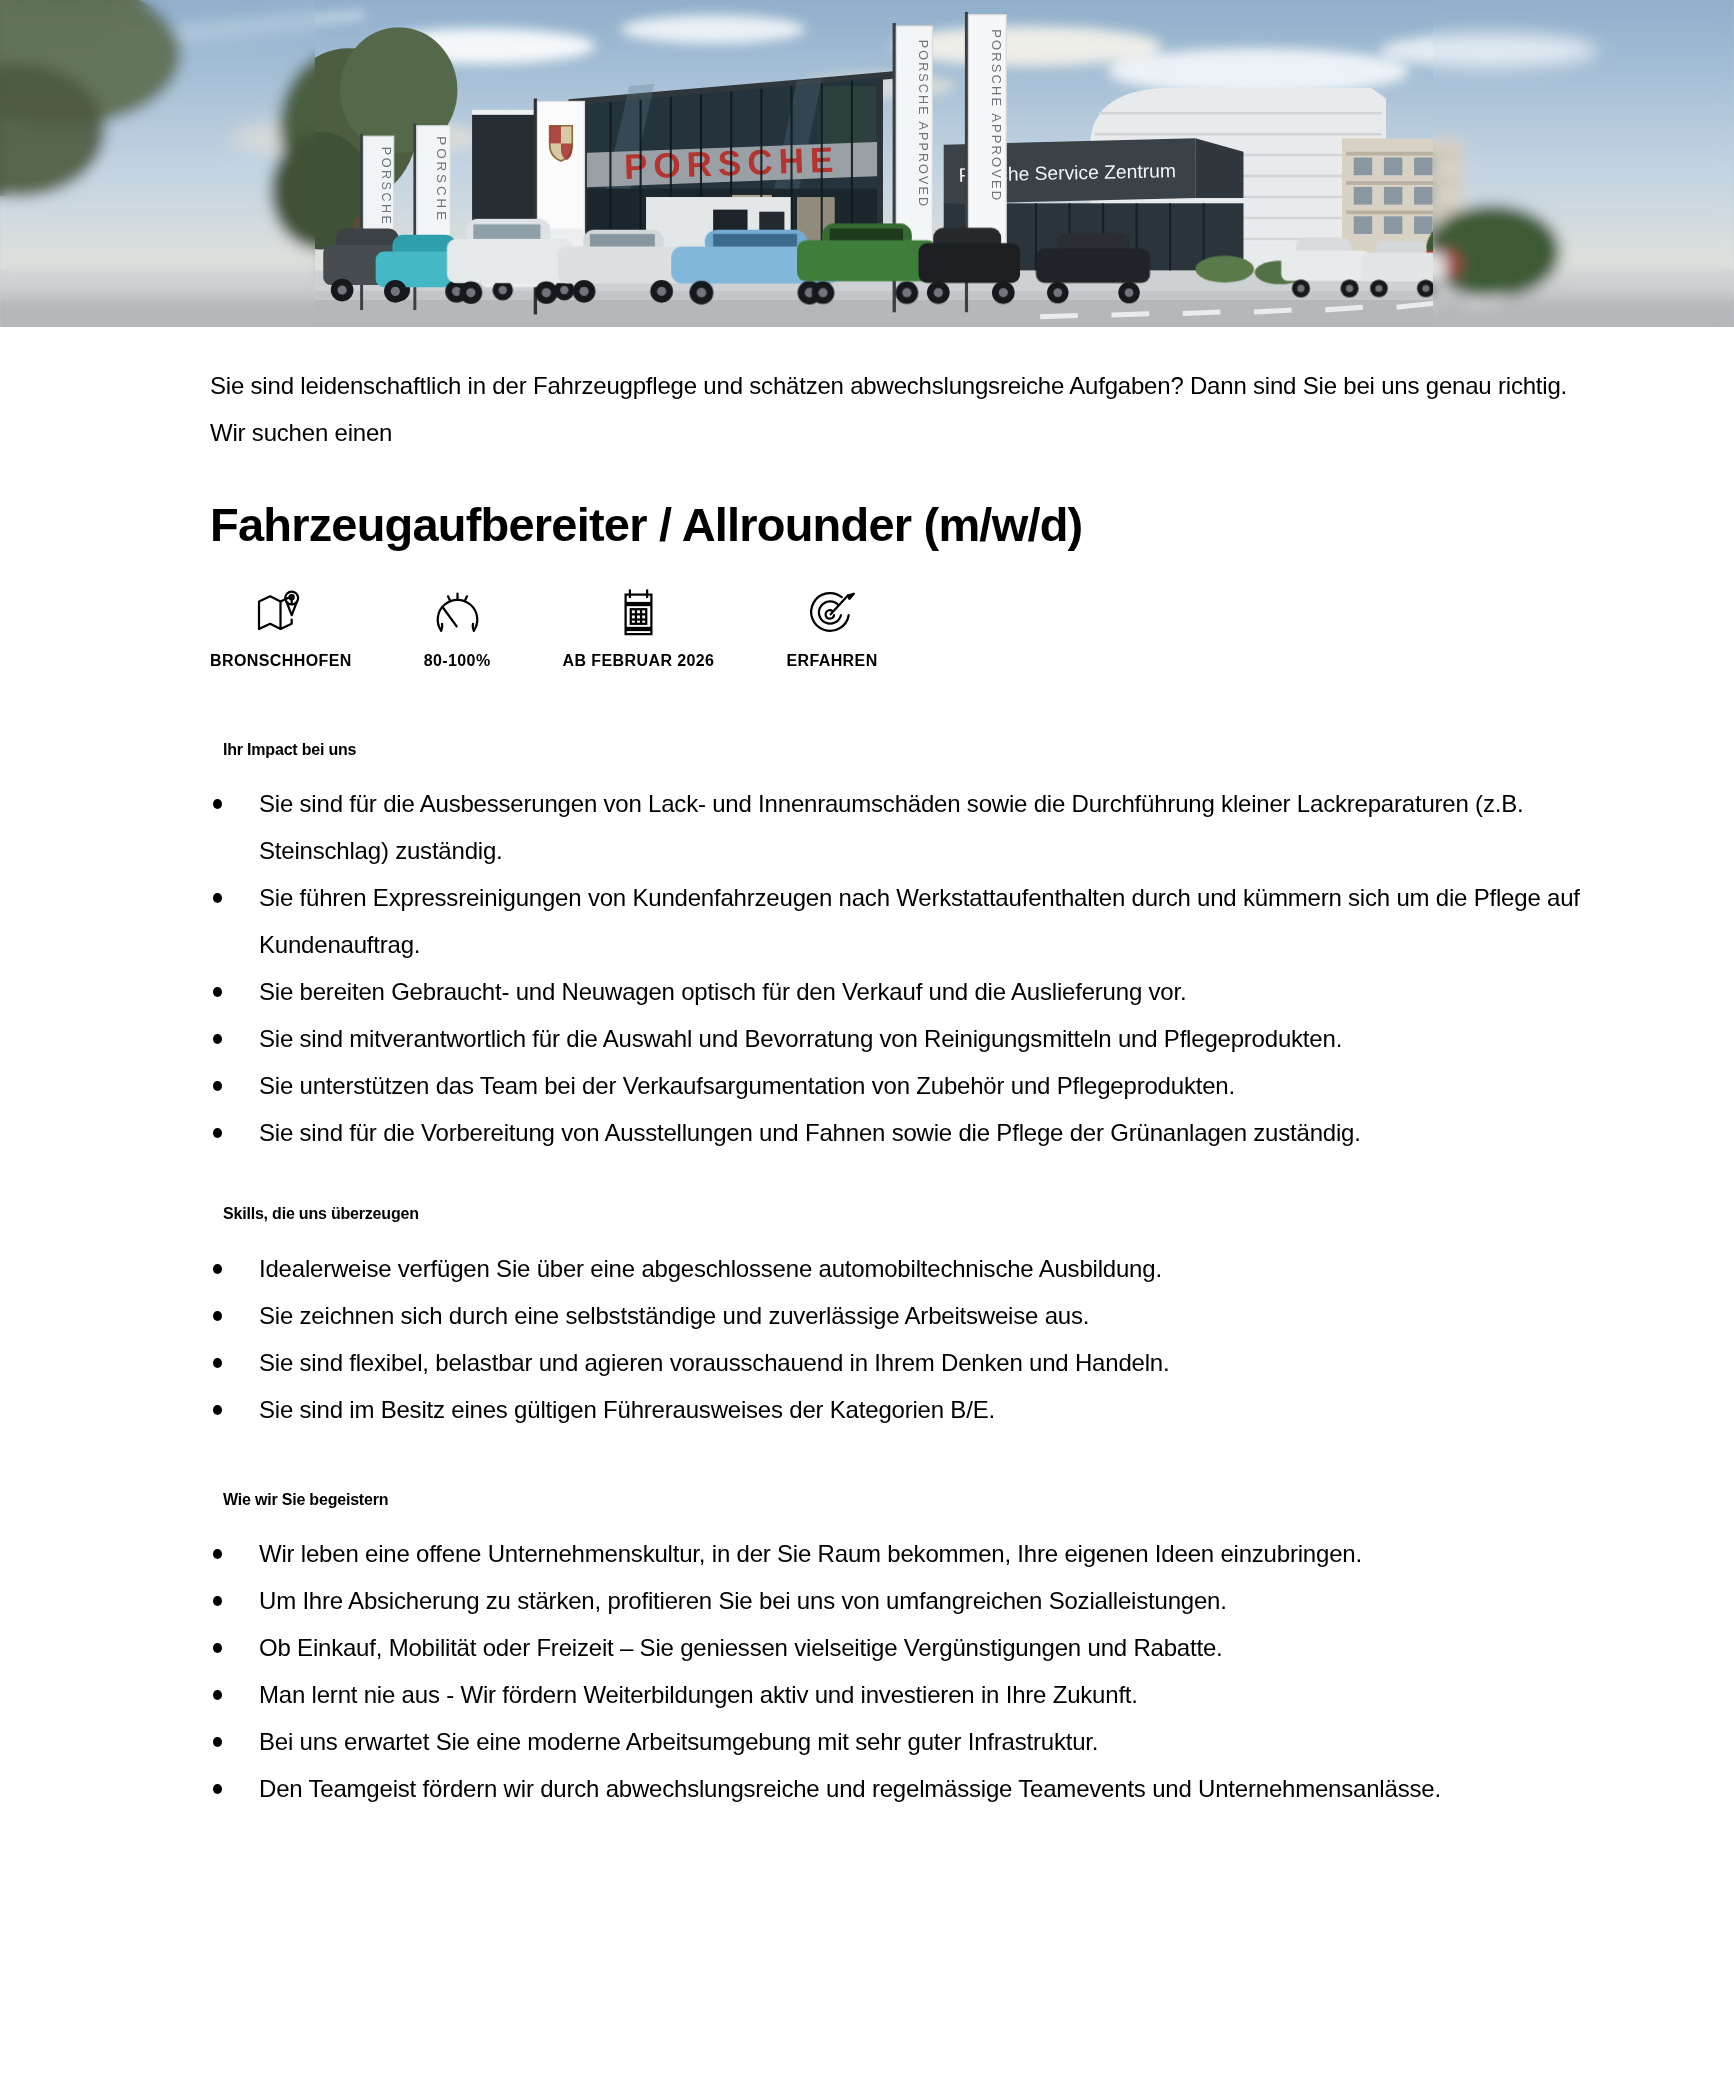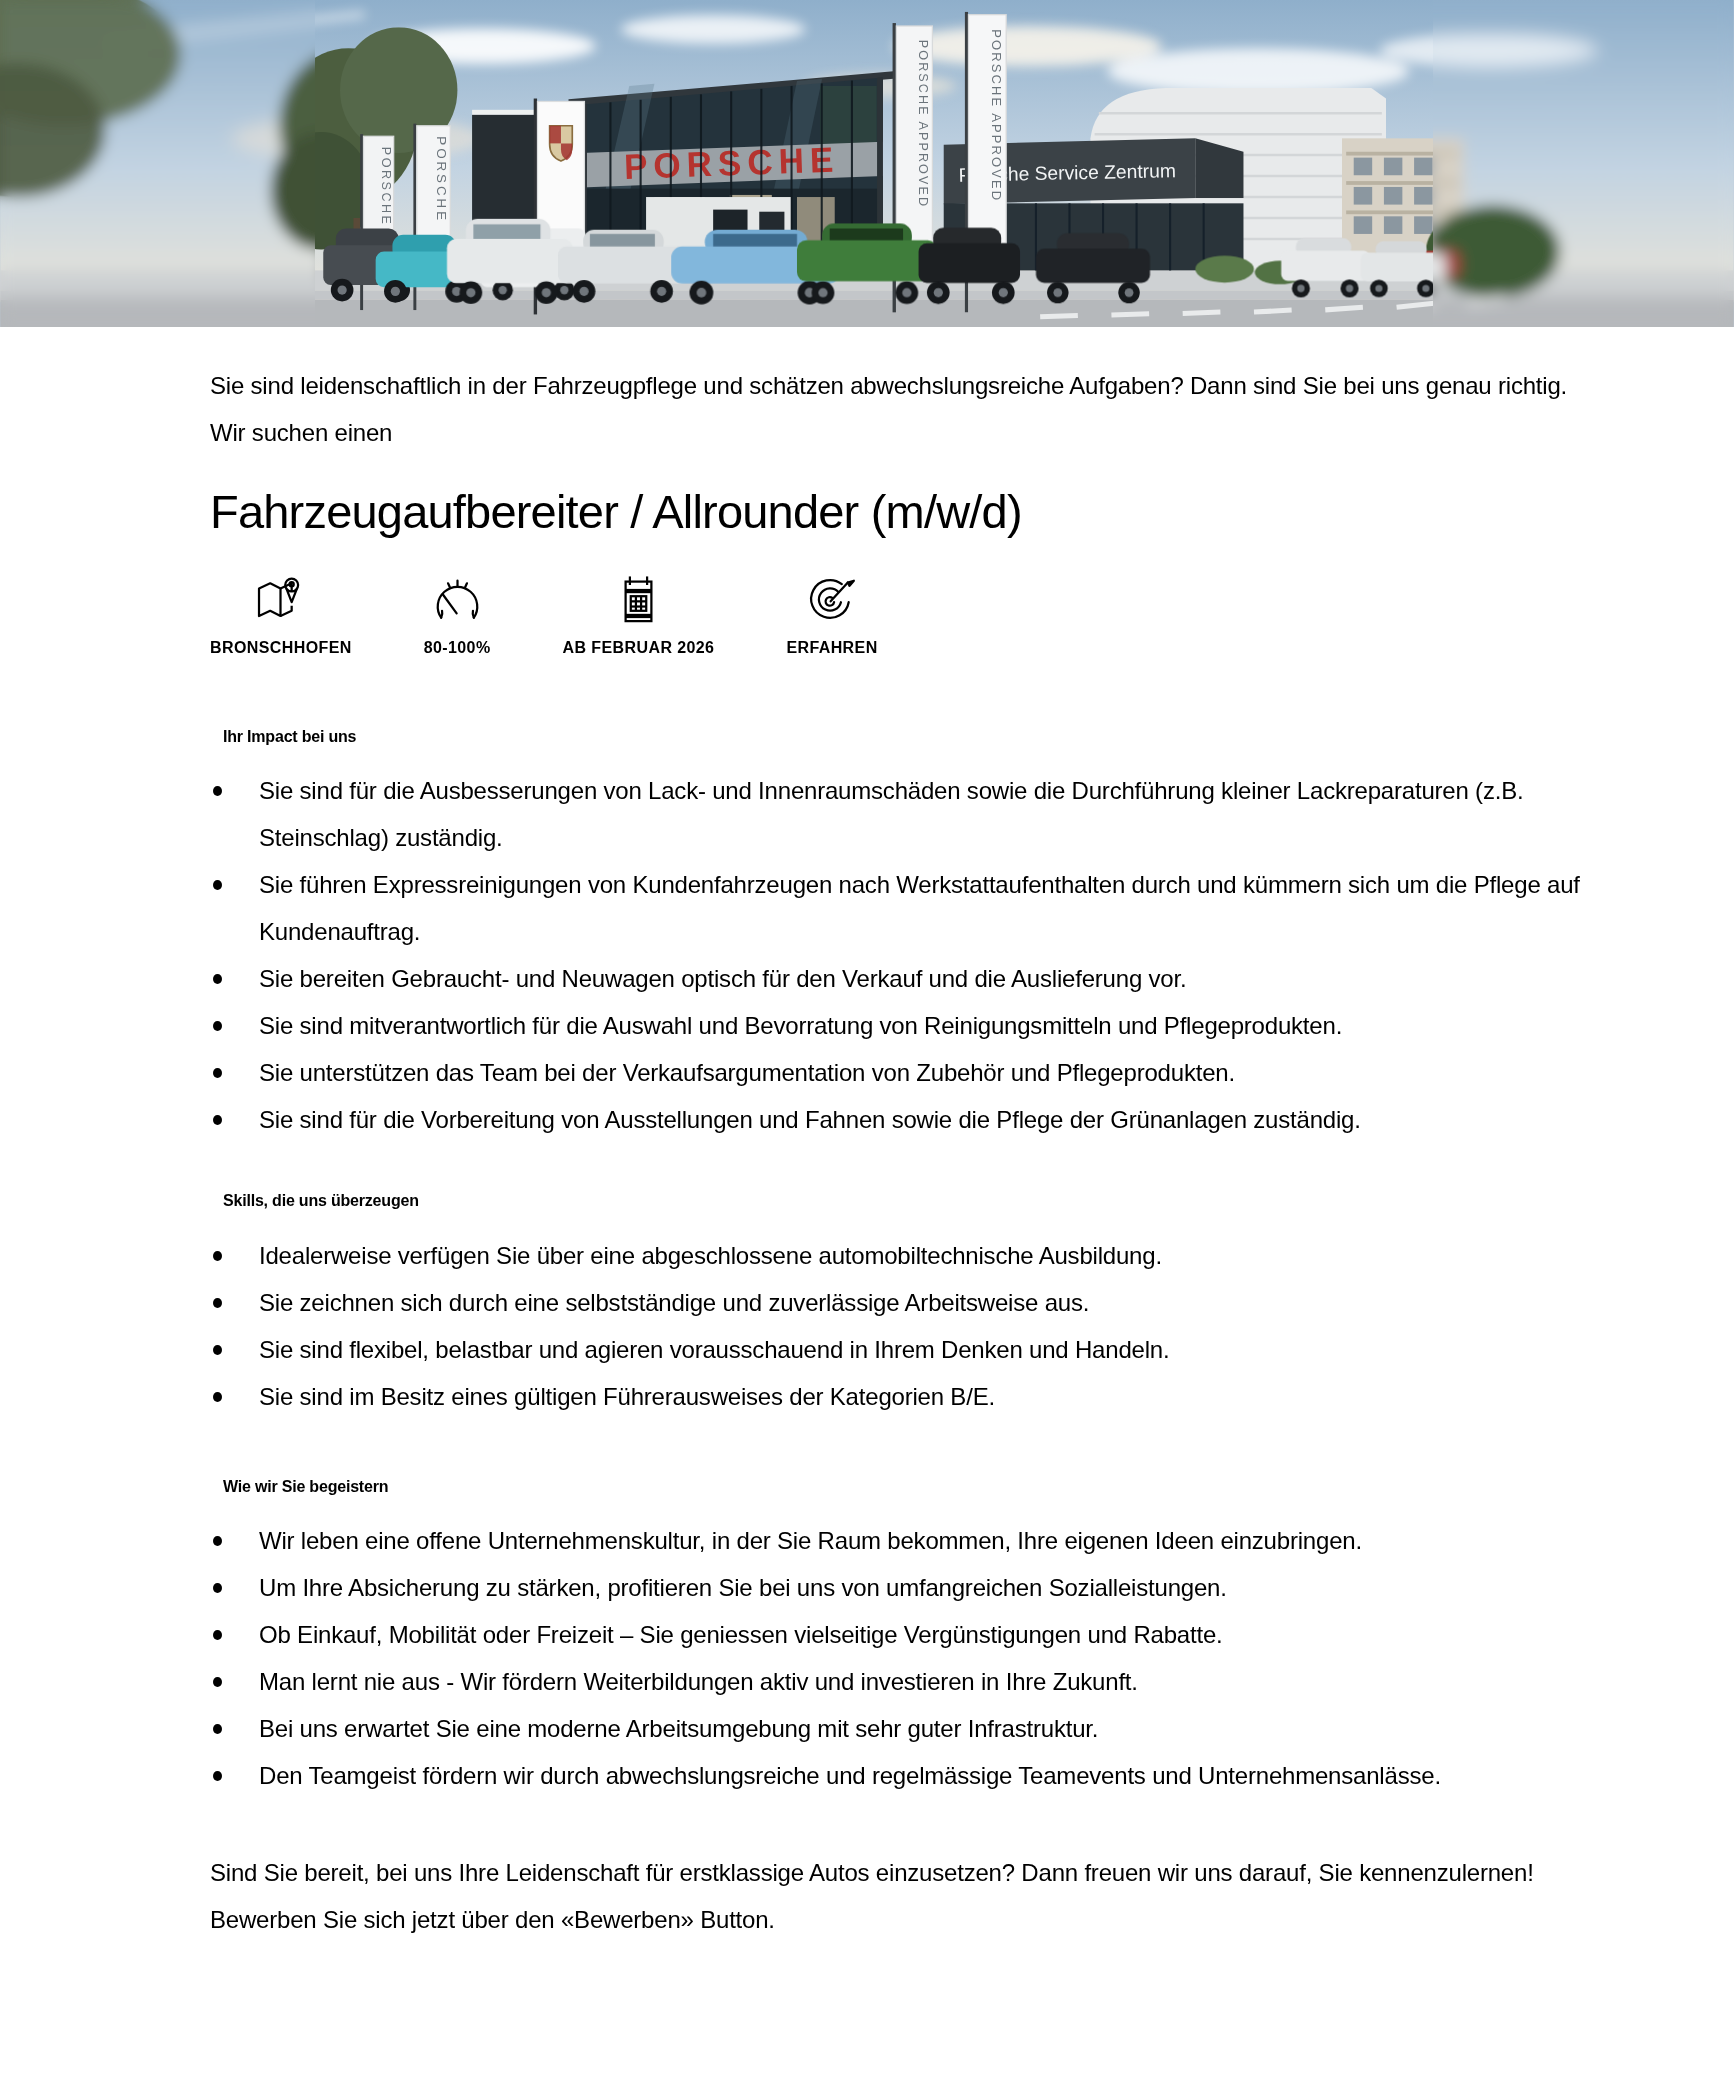--- a/index.html
+++ b/index.html
@@ -2,21 +2,21 @@
 <html lang="de" style="font-size:6.7px"><head>
 <meta charset="utf-8">
 <style>
   html,body{margin:0;padding:0;background:#ffffff;}
   .page{position:relative;width:1734px;height:2452px;background:#ffffff;overflow:hidden;
         font-family:"Liberation Sans", sans-serif;color:#000;}
   .hero{position:relative;width:1734px;height:327px;overflow:hidden;background:#bcc9d6;}
   .hero svg{display:block;}
   .content{padding:0 0 0 210px;}
   .intro{margin:35px 0 0;max-width:1376px;font-size:24px;line-height:47px;letter-spacing:-0.2px;}
-  .title{margin:29px 0 0;font-size:47px;line-height:1.15;font-weight:normal;letter-spacing:-0.8px;max-width:1426px;}
+  .title{margin:42px 0 0;font-size:47px;line-height:1.15;font-weight:bold;letter-spacing:-0.8px;max-width:1426px;}
   .facts{display:flex;align-items:flex-end;gap:72px;margin-top:34px;}
   .fact{display:flex;flex-direction:column;align-items:center;}
   .fact svg{width:55px;height:55px;}
   .fact-label{margin-top:11px;font-size:16px;font-weight:bold;letter-spacing:0.4px;white-space:nowrap;}
   h2{font-size:16px;font-weight:bold;line-height:1.15;margin:13px;letter-spacing:-0.2px;}
   .m-impact{margin-top:71px;}
   .m-skills{margin-top:49px;}
   .m-begeistern{margin-top:58px;}
   ul.bullets{margin:21px 0 0;padding:0;list-style:none;max-width:1376px;}
   ul.bullets li{position:relative;padding-left:49px;font-size:24px;line-height:47px;letter-spacing:-0.2px;}
@@ -379,17 +379,16 @@
     <h2 class="m-begeistern">Wie wir Sie begeistern</h2>
     <ul class="bullets">
       <li>Wir leben eine offene Unternehmenskultur, in der Sie Raum bekommen, Ihre eigenen Ideen einzubringen.</li>
       <li>Um Ihre Absicherung zu stärken, profitieren Sie bei uns von umfangreichen Sozialleistungen.</li>
       <li>Ob Einkauf, Mobilität oder Freizeit – Sie geniessen vielseitige Vergünstigungen und Rabatte.</li>
       <li>Man lernt nie aus - Wir fördern Weiterbildungen aktiv und investieren in Ihre Zukunft.</li>
       <li>Bei uns erwartet Sie eine moderne Arbeitsumgebung mit sehr guter Infrastruktur.</li>
       <li>Den Teamgeist fördern wir durch abwechslungsreiche und regelmässige Teamevents und Unternehmensanlässe.</li>
     </ul>
 
-    <p class="closing">Sind Sie bereit, bei uns Ihre Leidenschaft für erstklassige Autos einzusetzen? Dann freuen wir uns darauf, Sie kennenzulernen! Bewerben Sie sich jetzt über den «Bewerben» Button.</p>
 
   </div>
 </div>
 
 
 </body></html>

